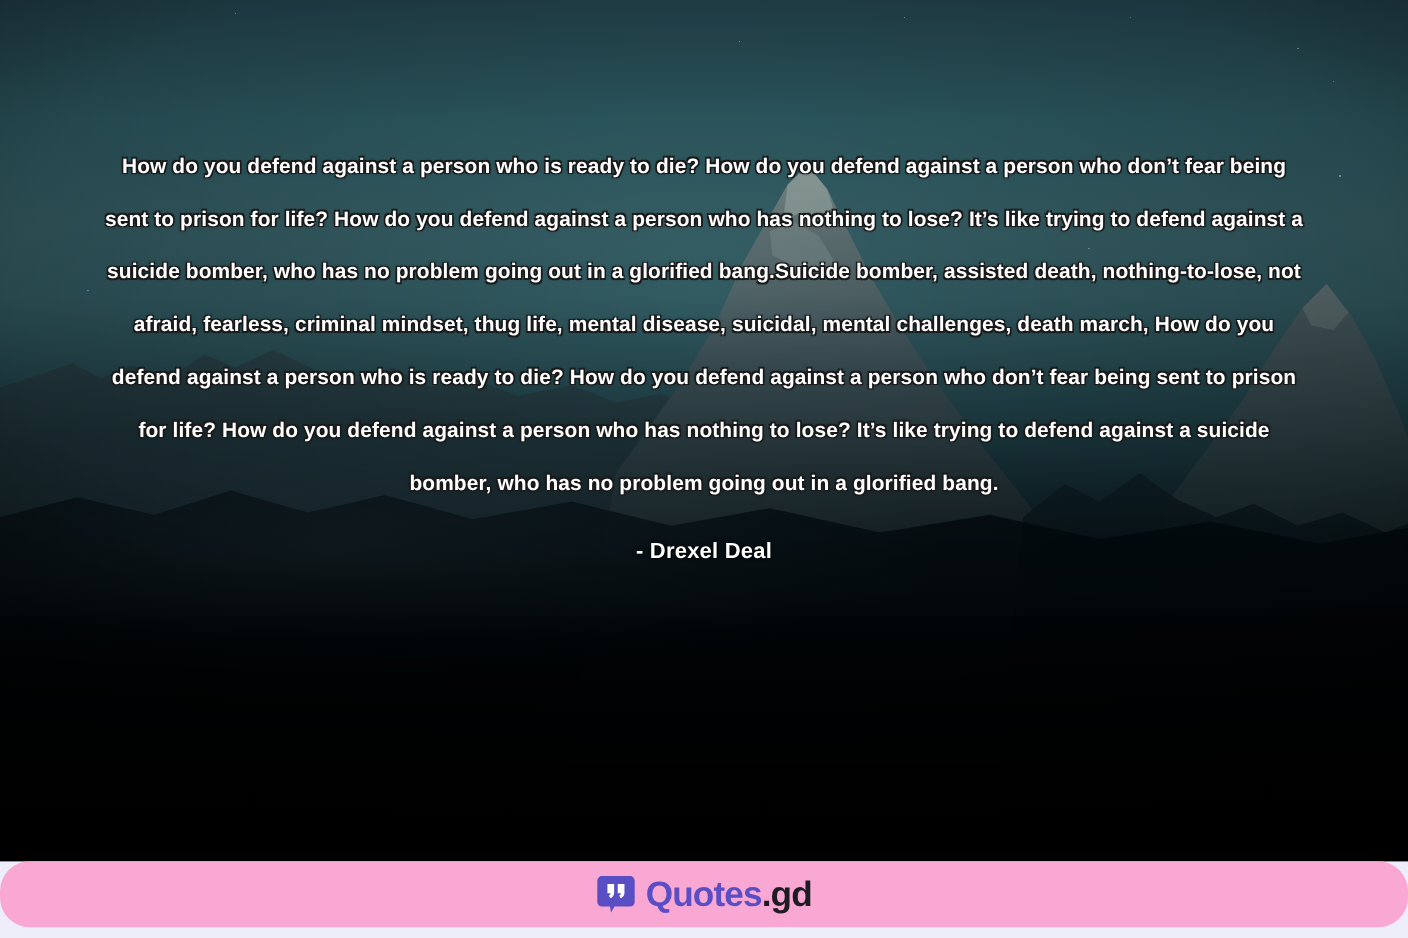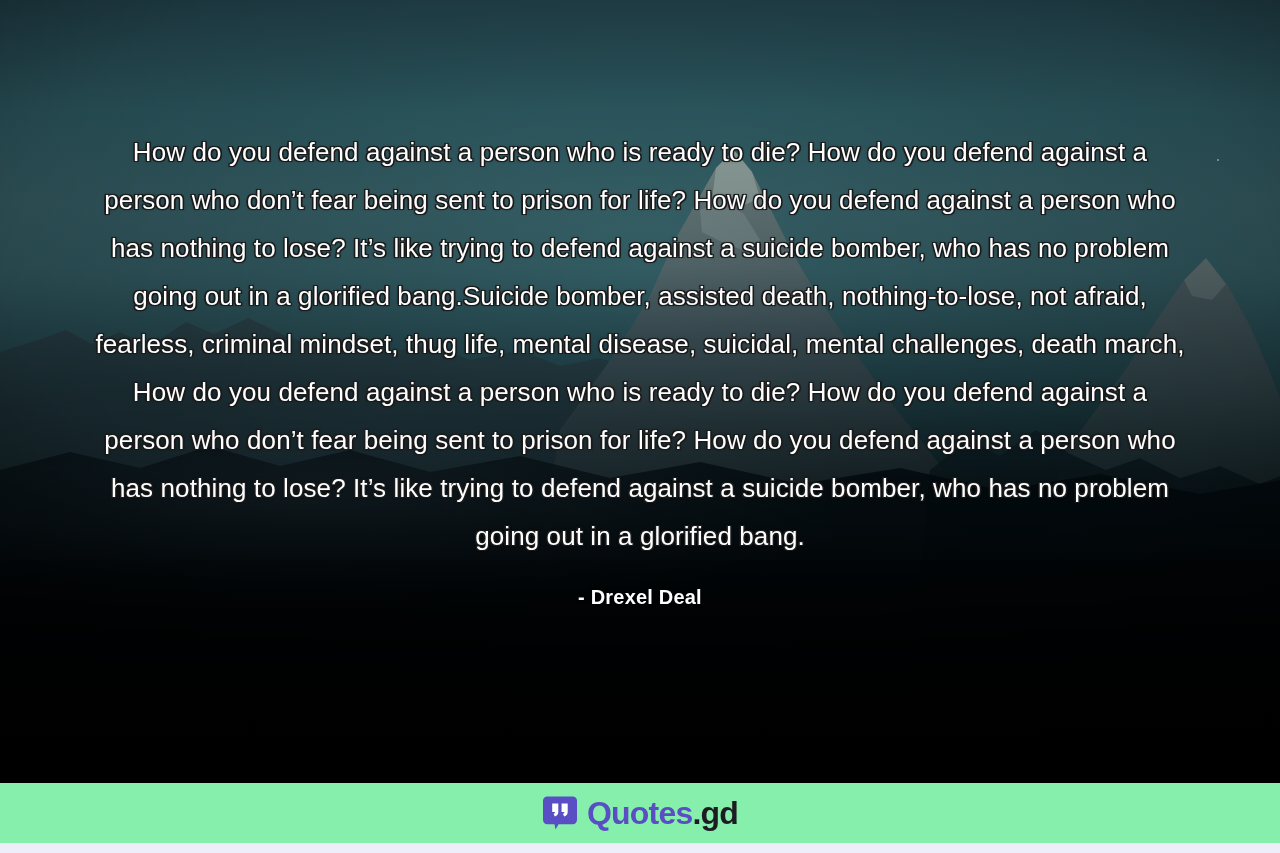--- a/index.html
+++ b/index.html
@@ -115,23 +115,23 @@
     left: 50%;
     transform: translateX(-50%);
     top: 128px;
     width: 1100px;
     text-align: center;
   }
   .quote-text {
     margin: 0;
     color: #ffffff;
     font-family: "Liberation Sans", sans-serif;
-    font-size: 26px;
+    font-size: 19px;
     line-height: 48px;
-    font-weight: 400;
+    font-weight: 700;
     letter-spacing: .1px;
     text-shadow:
       -1.4px -1.4px 0 #1a1a1a,
        1.4px -1.4px 0 #1a1a1a,
       -1.4px  1.4px 0 #1a1a1a,
        1.4px  1.4px 0 #1a1a1a,
        0 0 3px rgba(0,0,0,.85);
   }
   .quote-author {
     margin: 26px 0 12px 0;
@@ -143,24 +143,25 @@
     text-shadow: 0 0 4px rgba(0,0,0,.9), 1px 1px 0 rgba(0,0,0,.7);
   }
 
   
   .footer {
     position: absolute;
     left: 0;
     top: 783px;
     width: 1280px;
     height: 60px;
-    background: #86efac;
+    background: #f9a8d4;
     display: flex;
     align-items: center;
     justify-content: center;
+    border-radius: 27px;
   }
   .brand {
     display: flex;
     align-items: center;
     gap: 9px;
     text-decoration: none;
   }
   .brand-mark {
     position: relative;
     width: 36px;

